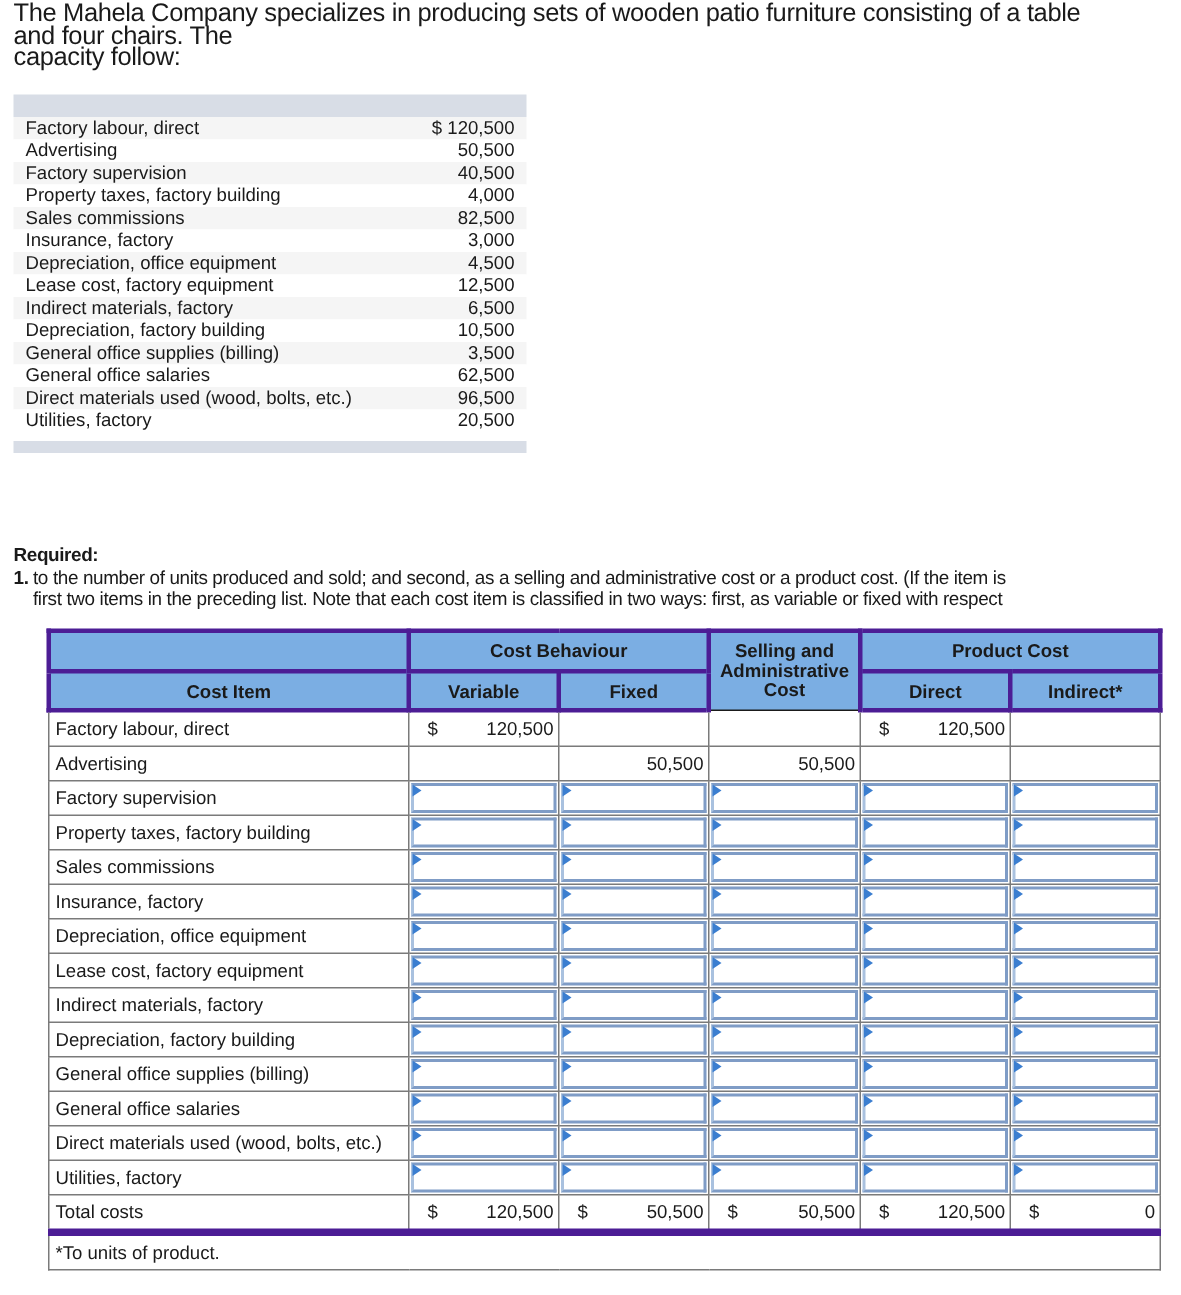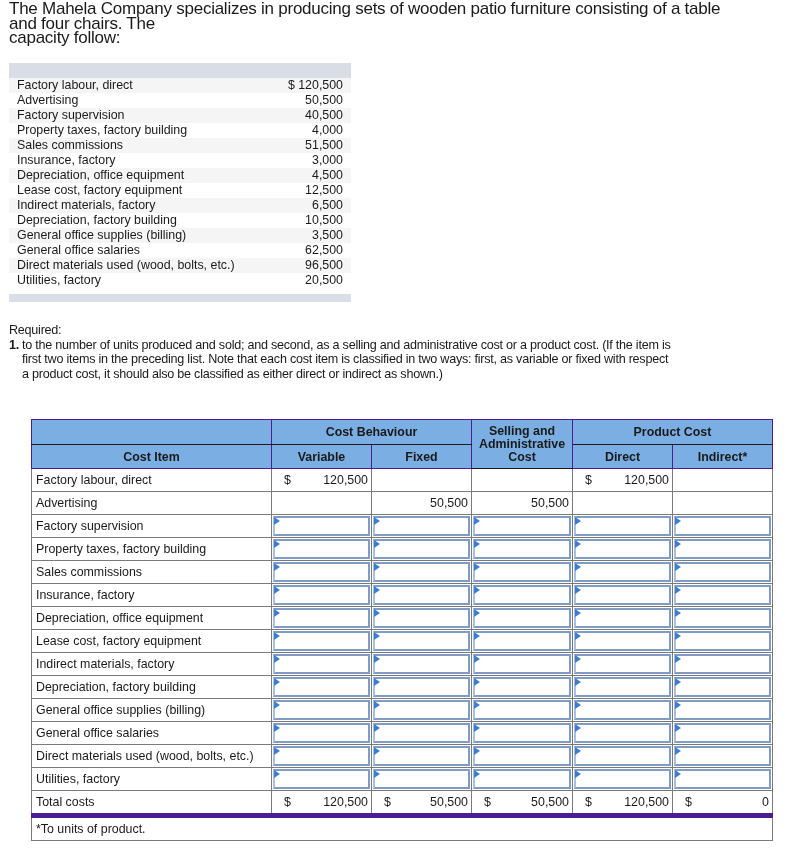--- a/index.html
+++ b/index.html
@@ -26,40 +26,40 @@
     padding: 0 8px 0 8px;
   }
   .cost-list .row:nth-child(odd) { background: #f5f5f5; }
   .cost-list .row:nth-child(even) { background: #ffffff; }
   .cost-list .amt { text-align: center; }
 
   .required {
     position: absolute; left: 9px; top: 323px; width: 735px;
     font-size: 12.6px; line-height: 14.5px; letter-spacing: -0.25px;
   }
-  .required .heading { font-weight: normal; }
+  .required .heading { font-weight: bold; margin-top: 40px; }
   .required .item { display: flex; }
   .required .num { font-weight: bold; width: 13px; flex: none; }
   .required .txt span { display: block; }
 
   
   table.grid {
     position: absolute; left: 31px; top: 419px;
     border-collapse: collapse; table-layout: fixed;
     font-size: 12.4px;
   }
   table.grid col.c0 { width: 240px; }
   table.grid col.c1 { width: 100px; }
   table.grid col.c2 { width: 100px; }
   table.grid col.c3 { width: 101px; }
   table.grid col.c4 { width: 100px; }
   table.grid col.c5 { width: 100px; }
   table.grid th {
     background: #7baee3; font-weight: bold; color: #1a1a1a;
-    border: 1px solid #4c1d95; padding: 0;
+    border: 3px solid #4c1d95; padding: 0;
     font-size: 12.4px;
   }
   table.grid tr.h1 th { height: 24px; border-bottom: 1px solid #1a1a1a; }
   table.grid tr.h2 th { height: 23px; }
   table.grid th.sac { line-height: 13px; border-bottom: 1px solid #7a7a7a; }
   table.grid th.nobottom { border-bottom: 1px solid #7a7a7a; }
   table.grid td {
     border: 1px solid #7a7a7a; height: 22px; padding: 0; position: relative;
   }
   table.grid td.label { padding-left: 4px; white-space: nowrap; }
@@ -105,21 +105,21 @@
       <div class="row">
         <span>Factory supervision</span>
         <span class="amt">40,500</span>
       </div>
       <div class="row">
         <span>Property taxes, factory building</span>
         <span class="amt">4,000</span>
       </div>
       <div class="row">
         <span>Sales commissions</span>
-        <span class="amt">51,500</span>
+        <span class="amt">82,500</span>
       </div>
       <div class="row">
         <span>Insurance, factory</span>
         <span class="amt">3,000</span>
       </div>
       <div class="row">
         <span>Depreciation, office equipment</span>
         <span class="amt">4,500</span>
       </div>
       <div class="row">
@@ -154,21 +154,20 @@
   <div class="bar bottom"></div>
 </div>
 
 <div class="required">
   <div class="heading">Required:</div>
   <div class="item">
     <div class="num">1.</div>
     <div class="txt">
       <span>to the number of units produced and sold; and second, as a selling and administrative cost or a product cost. (If the item is</span>
       <span>first two items in the preceding list. Note that each cost item is classified in two ways: first, as variable or fixed with respect</span>
-      <span>a product cost, it should also be classified as either direct or indirect as shown.)</span>
     </div>
   </div>
 </div>
 
 <table class="grid">
   <colgroup>
     <col class="c0">
       <col class="c1">
       <col class="c2">
       <col class="c3">

